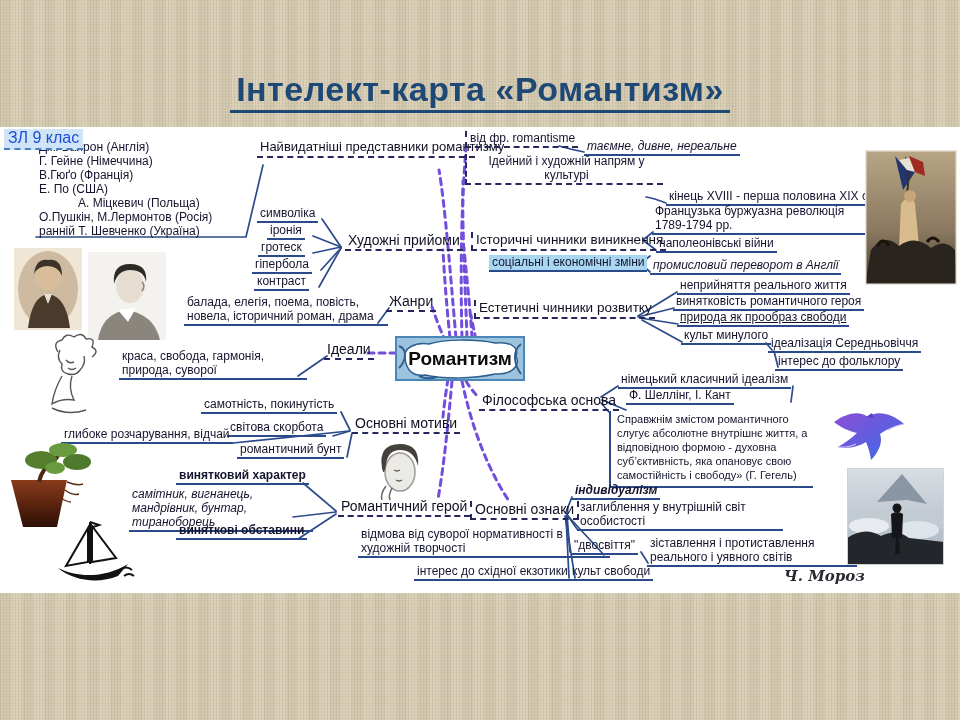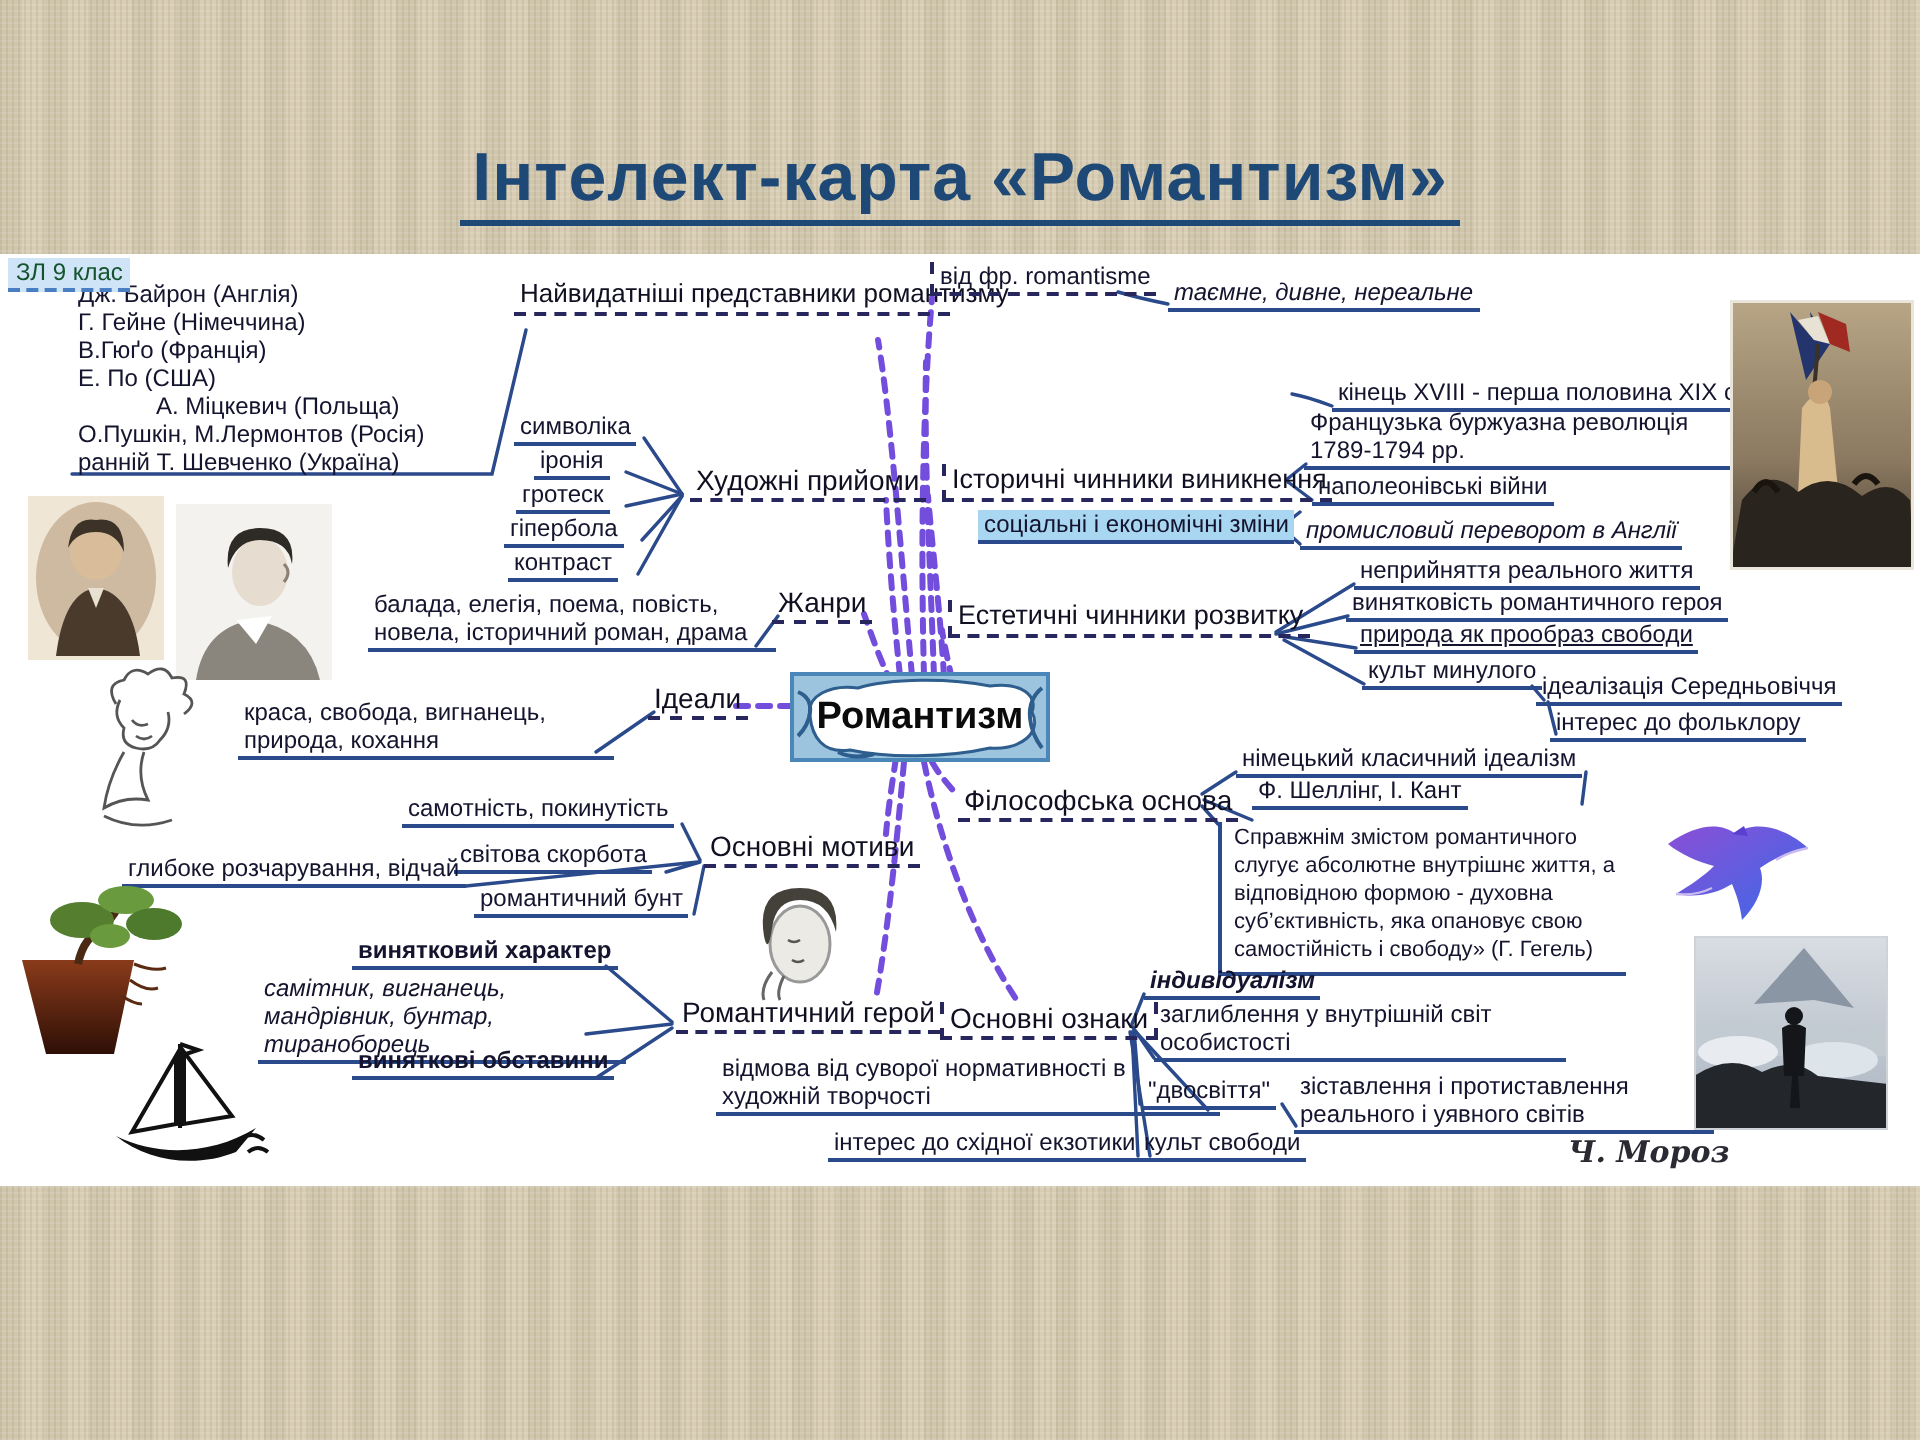--- a/index.html
+++ b/index.html
@@ -19,21 +19,21 @@
     border-bottom:2px solid #2b4a8b;padding:0 3px 1px 3px;white-space:nowrap;background:transparent;}
   .wr{white-space:normal;}
   .lb{position:absolute;z-index:3;font-size:13.5px;line-height:1.15;color:#101022;
     border-bottom:2px dashed #27275e;padding:0 3px 1px 3px;white-space:nowrap;}
   .b{font-weight:bold;}
   .i{font-style:italic;}
   .nl{border-bottom:none;}
   .dashL{border-left:2px dashed #27275e;text-align:center;}
   .dashR{border-right:2px dashed #27275e;}
   .hl{background:#a9d7f2;}
-  .badge{position:absolute;left:4px;top:129px;z-index:4;font-size:12px;color:#14532d;
+  .badge{position:absolute;left:4px;top:129px;z-index:4;font-size:16px;color:#1d4ed8;
     background:#cfe4f6;border-bottom:2px dashed #4a7ec2;padding:0 4px 1px 4px;}
   .quote{position:absolute;left:609px;top:411px;width:192px;z-index:3;font-size:11px;line-height:1.27;
     color:#14142e;border-left:2px solid #2b4a8b;border-bottom:2px solid #2b4a8b;padding:2px 4px 3px 6px;}
   .center-node{position:absolute;left:395px;top:336px;width:130px;height:45px;z-index:4;}
   .center-node .txt{position:absolute;left:0;top:0;width:130px;height:45px;display:flex;
     align-items:center;justify-content:center;font-size:19px;font-weight:bold;color:#0b0b0b;border-radius:11px;}
   .img{position:absolute;z-index:3;}
   .sig{position:absolute;left:784px;top:567px;z-index:4;font-family:"DejaVu Serif",serif;
     font-style:italic;font-weight:bold;font-size:15px;color:#2a2a33;}
 </style>
@@ -127,24 +127,25 @@
   <div class="lf" style="left:267px;top:223px;">іронія</div>
   <div class="lf" style="left:258px;top:240px;">гротеск</div>
   <div class="lf" style="left:252px;top:257px;">гіпербола</div>
   <div class="lf" style="left:254px;top:274px;">контраст</div>
   <div class="lb" style="left:345px;top:232px;font-size:14px;">Художні прийоми</div>
 
   <div class="lb" style="left:386px;top:293px;font-size:14px;">Жанри</div>
   <div class="lf wr" style="left:184px;top:295px;width:198px;">балада, елегія, поема, повість, новела, історичний роман, драма</div>
 
   <div class="lb" style="left:324px;top:341px;font-size:14px;">Ідеали</div>
-  <div class="lf wr" style="left:119px;top:349px;width:182px;">краса, свобода, вигнанець, природа, кохання</div>
+  <div class="lf wr" style="left:119px;top:349px;width:182px;">краса, свобода, гармонія, природа, суворої</div>
 
   <div class="lf nl dashL" style="left:465px;top:131px;border-bottom:2px dashed #27275e;">від фр. romantisme</div>
   <div class="lf i" style="left:584px;top:139px;">таємне, дивне, нереальне</div>
+  <div class="lf nl dashL wr" style="left:465px;top:154px;width:187px;border-bottom:2px dashed #27275e;padding-left:6px;">Ідейний і художній напрям у культурі</div>
   <div class="lf" style="left:666px;top:189px;">кінець XVIII - перша половина XIX ст.</div>
 
   <div class="lf wr" style="left:652px;top:204px;width:216px;">Французька буржуазна революція 1789-1794 рр.</div>
   <div class="lb dashL" style="left:471px;top:232px;">Історичні чинники виникнення</div>
   <div class="lf" style="left:656px;top:236px;">наполеонівські війни</div>
   <div class="lf hl" style="left:489px;top:255px;">соціальні і економічні зміни</div>
   <div class="lf" style="left:650px;top:258px;font-style:italic;">промисловий переворот в Англії</div>
 
   <div class="lb dashL" style="left:474px;top:300px;">Естетичні чинники розвитку</div>
   <div class="lf" style="left:677px;top:278px;">неприйняття реального життя</div>

